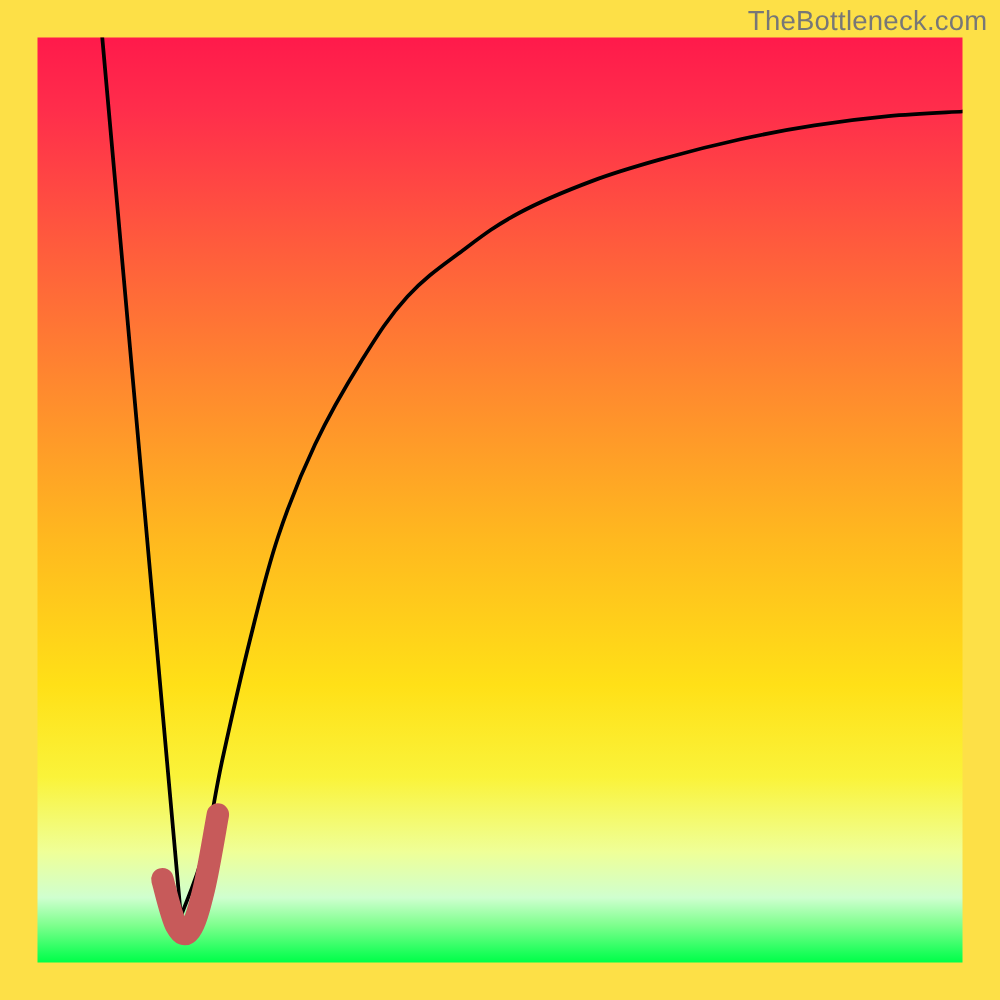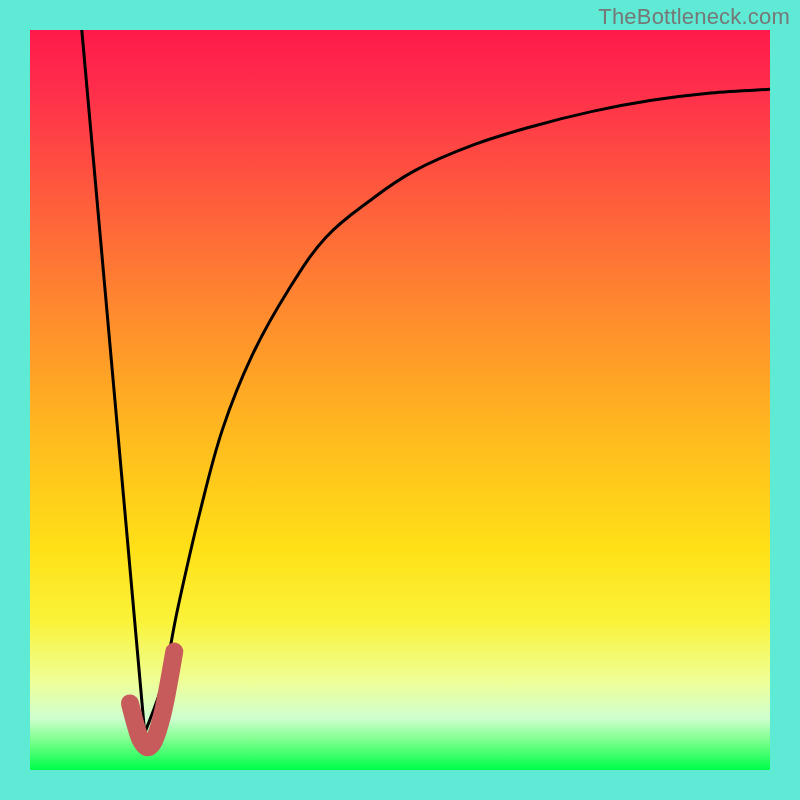--- a/index.html
+++ b/index.html
@@ -8,21 +8,21 @@
     width: 800px;
     height: 800px;
     overflow: hidden;
     background: #000;
     font-family: Arial, Helvetica, sans-serif;
   }
   #chart-wrapper {
     position: relative;
     width: 800px;
     height: 800px;
-    background: #5eead4;
+    background: #fde047;
   }
   #plot-area {
     position: absolute;
     left: 30px;
     top: 30px;
     width: 740px;
     height: 740px;
     background: linear-gradient(to bottom,
       #ff1a4b 0%,
       #ff2e4b 8%,

